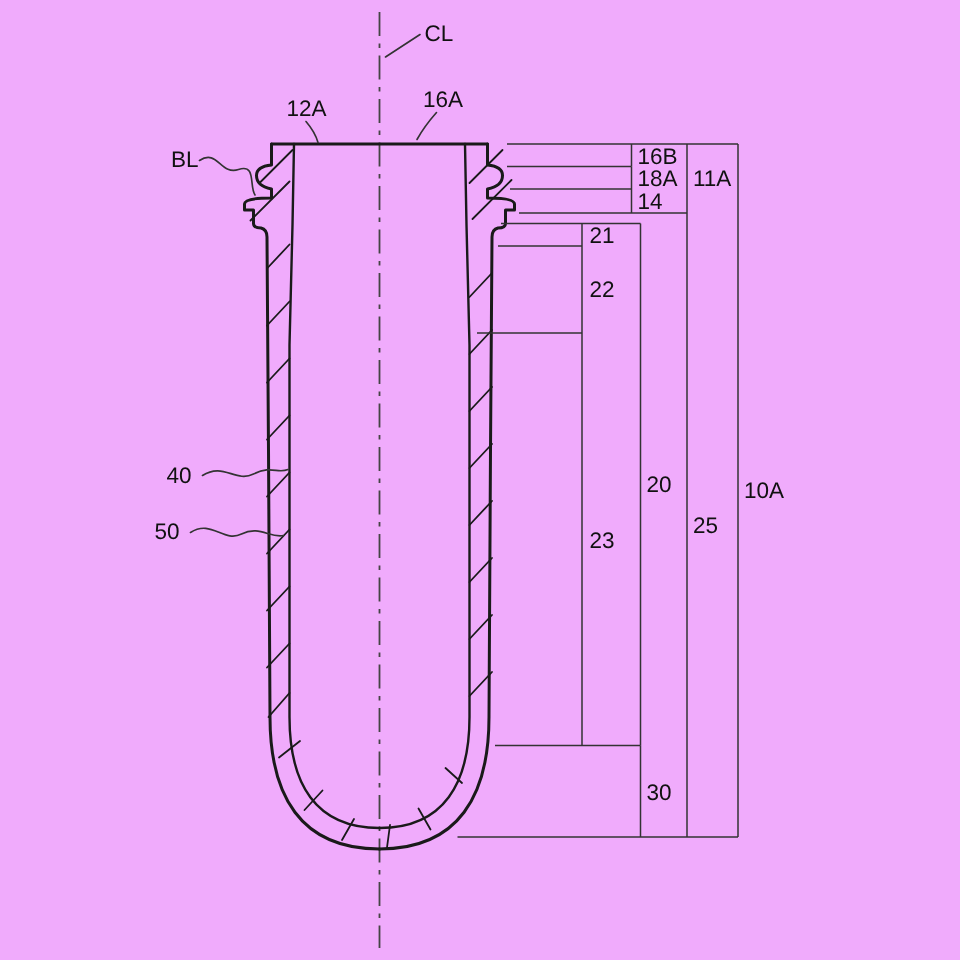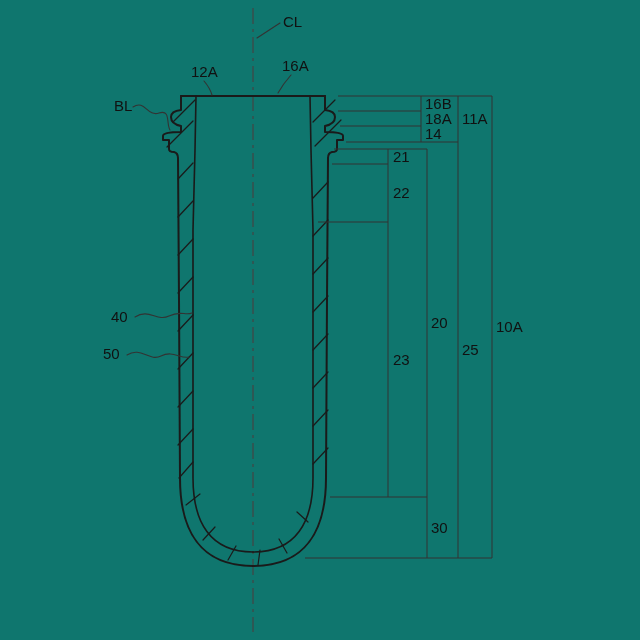--- a/index.html
+++ b/index.html
@@ -1,19 +1,19 @@
 <!DOCTYPE html>
 <html><head>
 <meta charset="utf-8">
 <style>
   html,body{margin:0;padding:0;background:#ffffff;}
   .canvas{
     position:relative;
     width:640px;height:640px;
-    background:#0f766e;
+    background:#f0abfc;
     overflow:hidden;
     font-family:"Liberation Sans", sans-serif;
   }
   svg{display:block;}
   .outline{fill:none;stroke:#1a1a1a;stroke-width:2;stroke-linejoin:round;stroke-linecap:round;}
   .thin{fill:none;stroke:#1a1a1a;stroke-width:1.6;stroke-linecap:round;}
   .hatch{stroke:#1a1a1a;stroke-width:1.2;stroke-linecap:round;}
   .dim{stroke:#333333;stroke-width:1;fill:none;}
   .leader{stroke:#333333;stroke-width:1.1;fill:none;stroke-linecap:round;}
   .cline{stroke:#444444;stroke-width:1.2;stroke-dasharray:16 5 3 5;}

